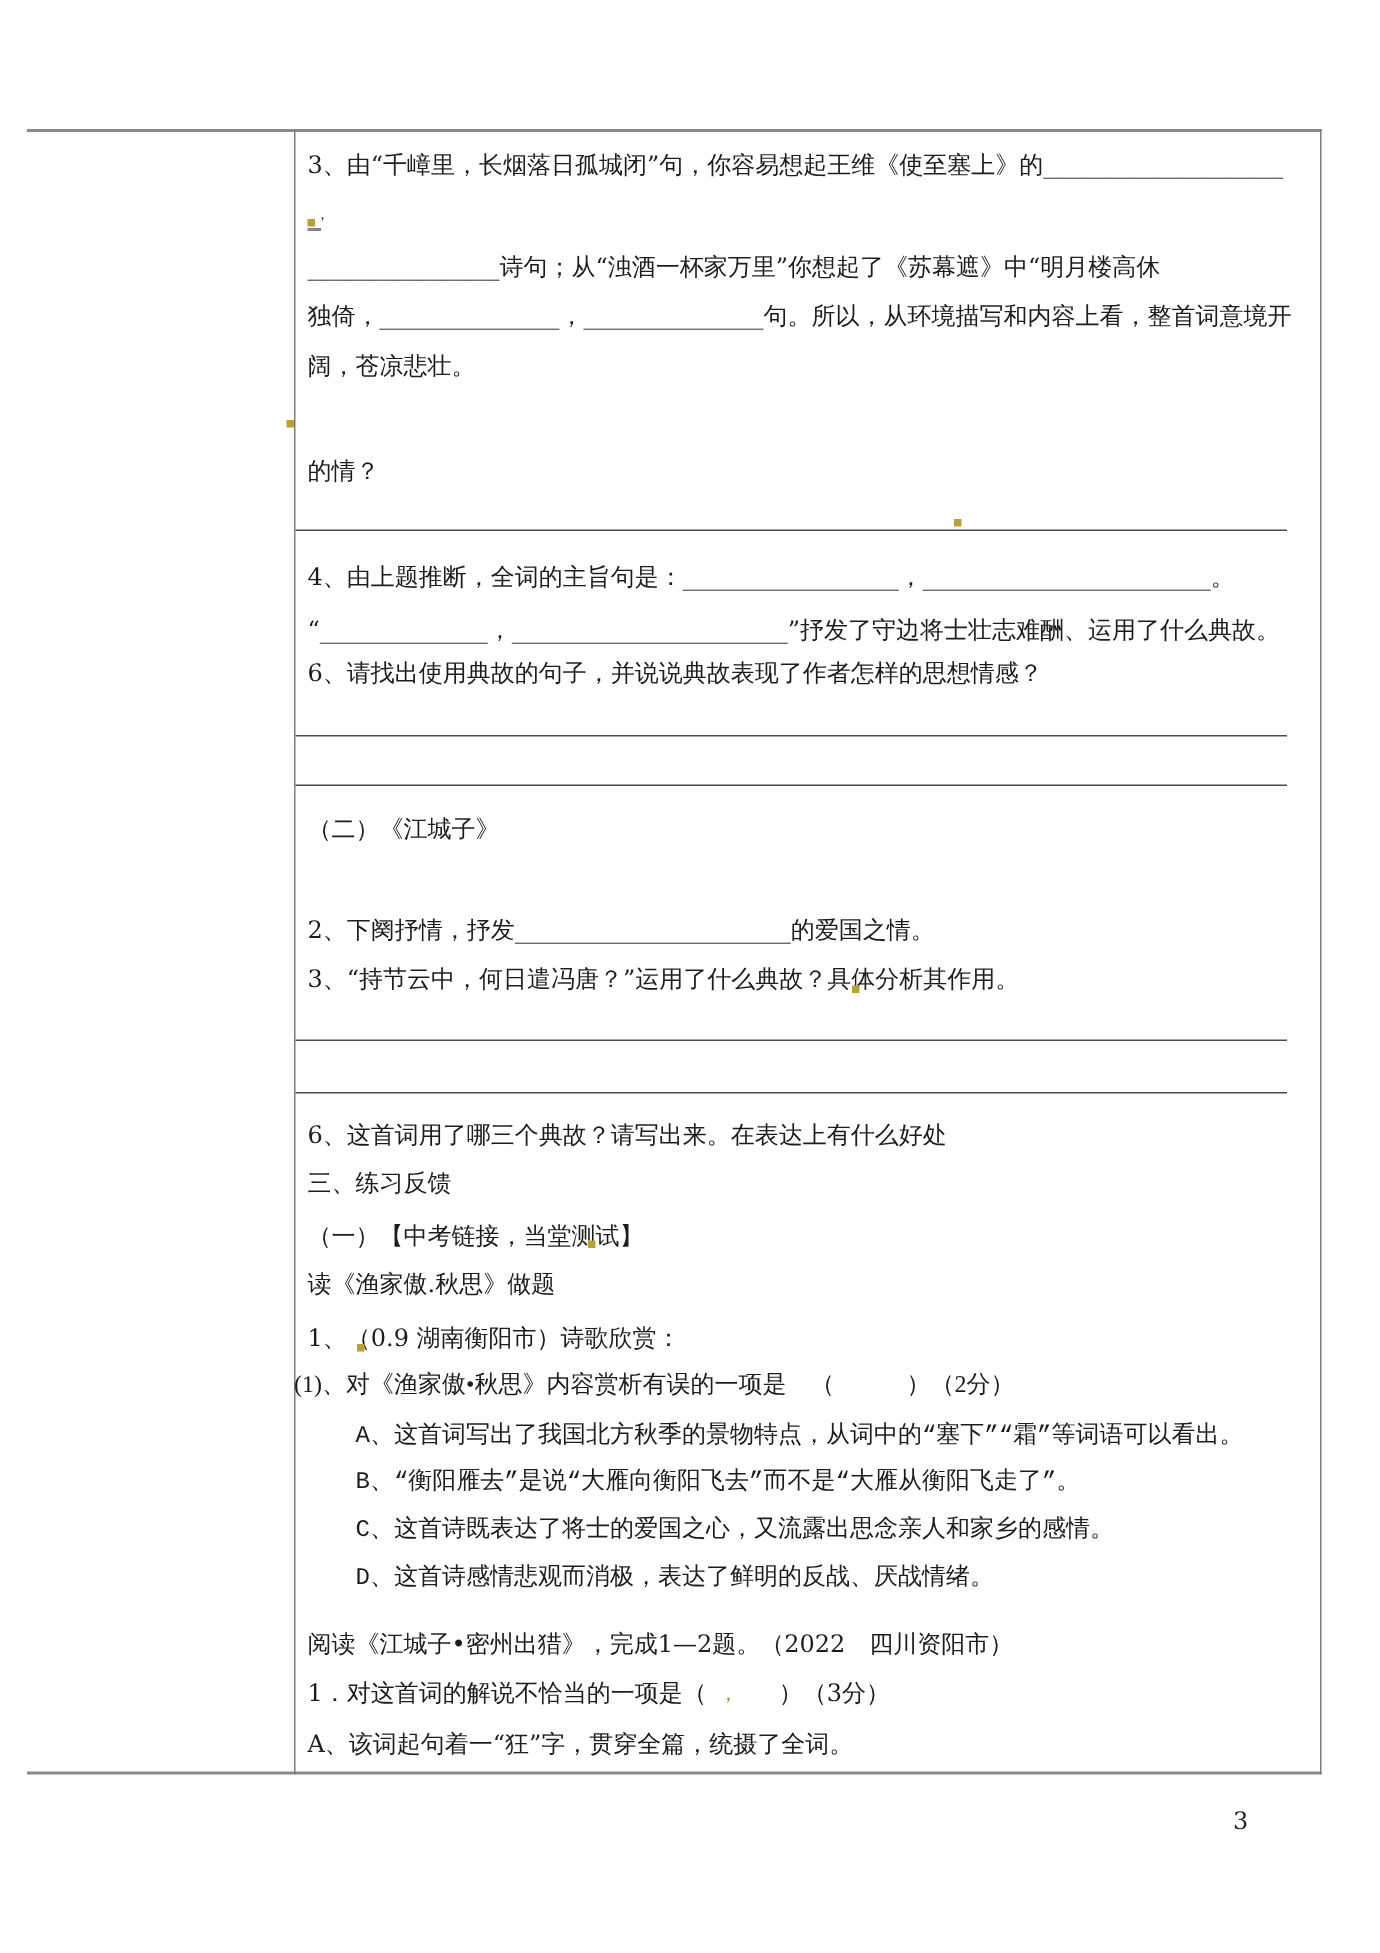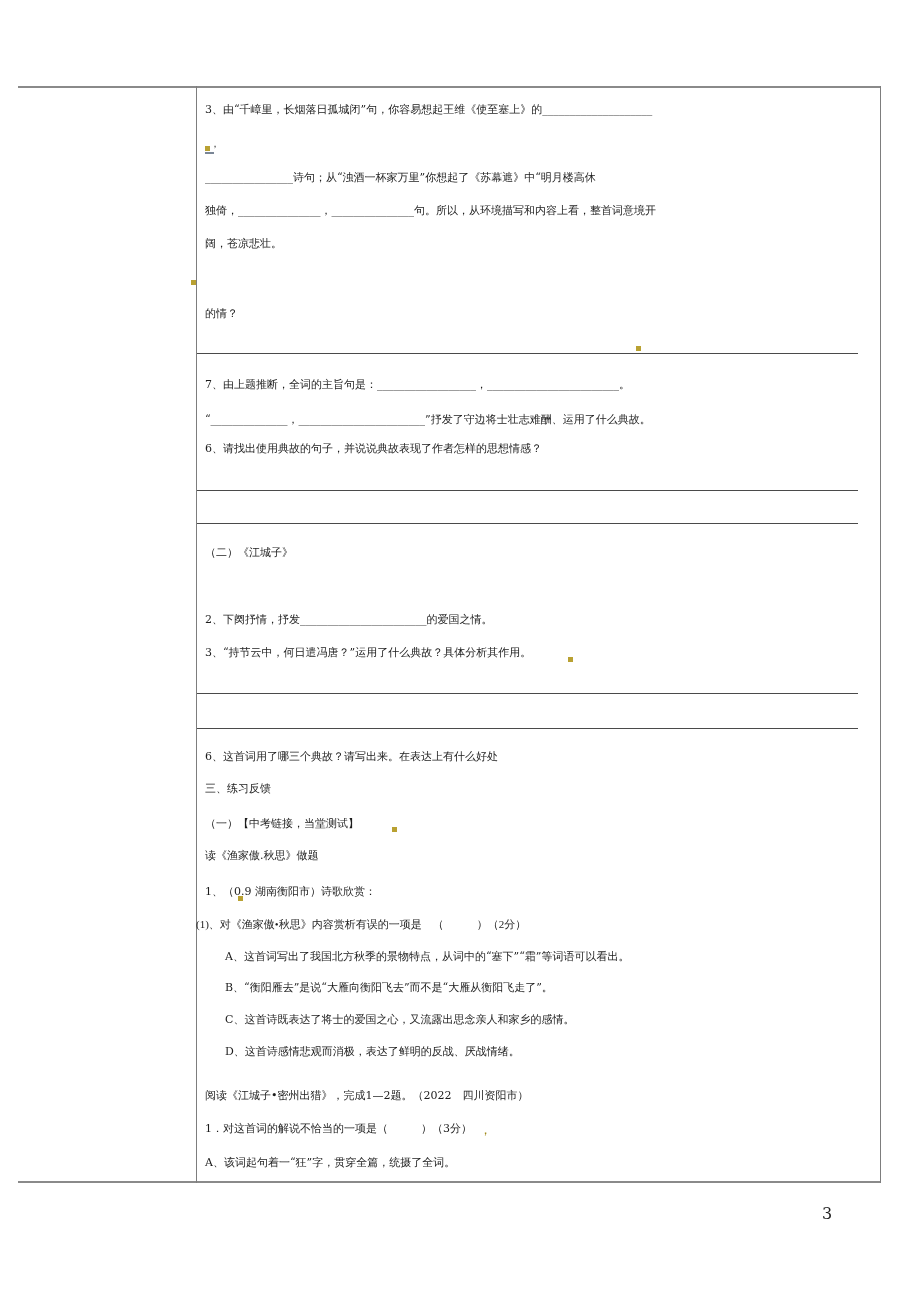--- a/index.html
+++ b/index.html
@@ -5,24 +5,24 @@
   html,body{margin:0;padding:0;background:#ffffff;}
   .page{position:relative;width:920px;height:1302px;background:#ffffff;overflow:hidden;
         font-family:"DejaVu Serif","Liberation Serif",serif;color:#1c1c1c;}
   
   .border-line{position:absolute;background:#8a8a8a;}
   .b-top{left:18px;top:86px;width:863px;height:2px;}
   .b-bottom{left:18px;top:1181px;width:863px;height:2px;}
   .b-right{left:880px;top:86px;width:1px;height:1097px;background:#7d7d7d;}
   .b-divider{left:196px;top:86px;width:1px;height:1097px;background:#7d7d7d;}
   
-  .ln{position:absolute;left:205px;height:24px;line-height:24px;font-size:11px;
+  .ln{position:absolute;left:205px;height:24px;line-height:24px;font-size:16px;
       white-space:nowrap;color:#1c1c1c;}
   .ln.hang{left:196px;font-family:Liberation Serif, serif;}        
-  .ln.opt{left:225px;}         
+  .ln.opt{left:237px;font-family:Liberation Mono, monospace;}         
   .ln.small-punct{font-size:10px;height:12px;line-height:12px;left:210px;color:#333;}
   
   .rule{position:absolute;left:197px;width:661px;height:0;border-bottom:1.5px solid #4a4a4a;}
   
   .mark{position:absolute;}
   .mark.dot{width:5px;height:5px;background:#b9a132;}
   .mark.dash{width:9px;height:2px;background:#7a8696;}
   .mark.comma{font-size:13px;line-height:1;font-family:"DejaVu Serif",serif;}
   .pageno{position:absolute;left:822px;top:1204px;font-size:16px;color:#222;}
 </style>
@@ -38,21 +38,21 @@
 
   <div style="position:absolute;left:18px;top:88px;width:178px;height:1093px;"></div>
 
   <div class="ln" style="top:98px">3、由“千嶂里，长烟落日孤城闭”句，你容易想起王维《使至塞上》的____________________</div>
   <div class="ln small-punct" style="top:138px">，</div>
   <div class="ln" style="top:166px">________________诗句；从“浊酒一杯家万里”你想起了《苏幕遮》中“明月楼高休</div>
   <div class="ln" style="top:199px">独倚，_______________，_______________句。所以，从环境描写和内容上看，整首词意境开</div>
   <div class="ln" style="top:232px">阔，苍凉悲壮。</div>
   <div class="ln" style="top:302px">的情？</div>
   <div class="rule" style="top:353px"></div>
-  <div class="ln" style="top:373px">7、由上题推断，全词的主旨句是：__________________，________________________。</div>
+  <div class="ln" style="top:373px">4、由上题推断，全词的主旨句是：__________________，________________________。</div>
   <div class="ln" style="top:408px">“______________，_______________________”抒发了守边将士壮志难酬、运用了什么典故。</div>
   <div class="ln" style="top:437px">6、请找出使用典故的句子，并说说典故表现了作者怎样的思想情感？</div>
   <div class="rule" style="top:490px"></div>
   <div class="rule" style="top:523px"></div>
   <div class="ln" style="top:541px">（二）《江城子》</div>
   <div class="ln" style="top:608px">2、下阕抒情，抒发_______________________的爱国之情。</div>
   <div class="ln" style="top:641px">3、“持节云中，何日遣冯唐？”运用了什么典故？具体分析其作用。</div>
   <div class="rule" style="top:693px"></div>
   <div class="rule" style="top:728px"></div>
   <div class="ln" style="top:745px">6、这首词用了哪三个典故？请写出来。在表达上有什么好处</div>

